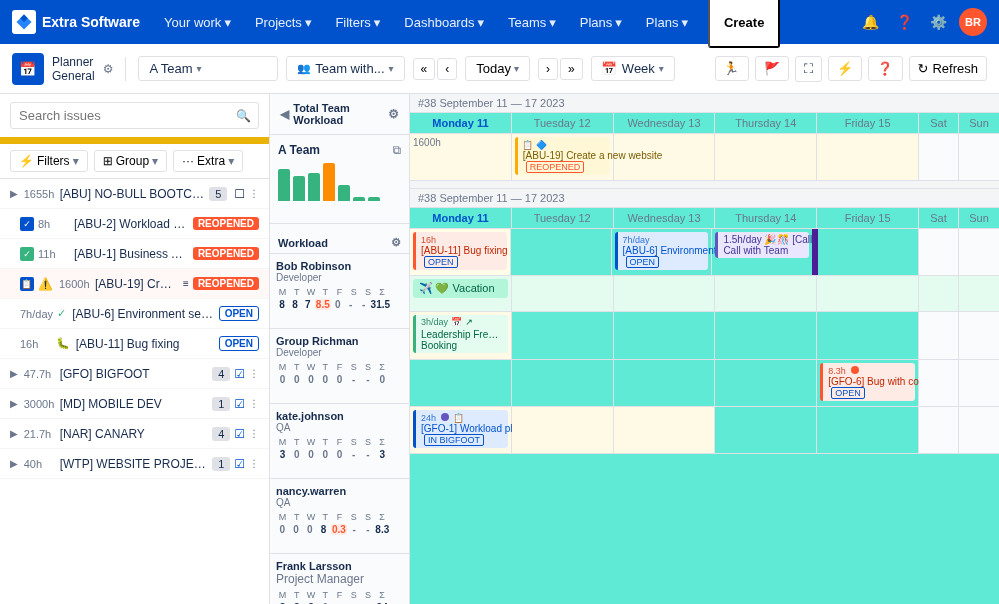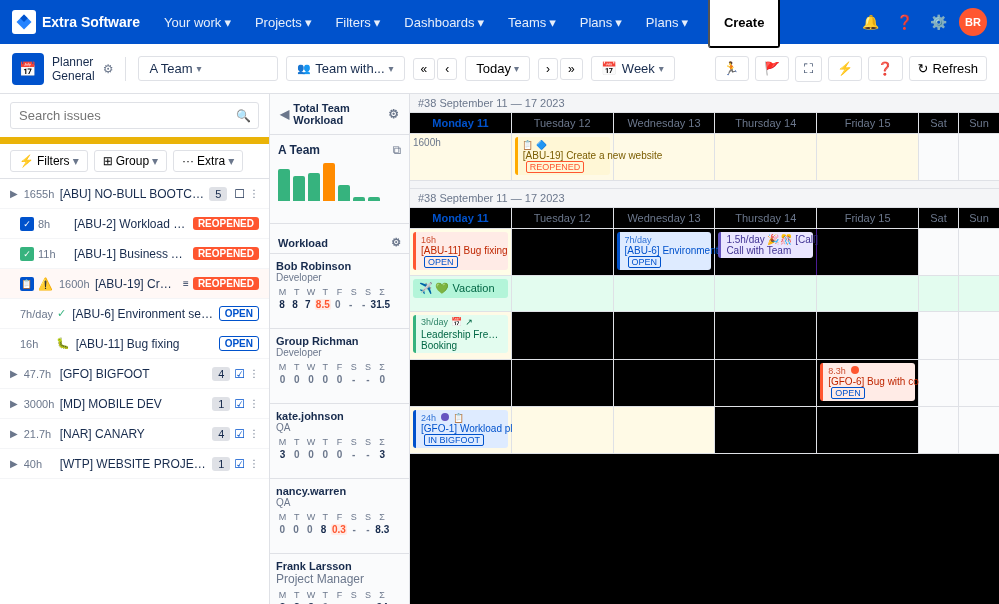--- a/index.html
+++ b/index.html
@@ -68,21 +68,21 @@
     .person-row { margin-bottom: 12px; padding: 6px; }
     .person-days { display: grid; grid-template-columns: repeat(9, 1fr); gap: 1px; margin-top: 4px; font-size: 9px; color: #6b778c; text-align: center; }
     .person-days-values { display: grid; grid-template-columns: repeat(9, 1fr); gap: 1px; margin-top: 2px; font-size: 10px; text-align: center; }
     .day-val { font-weight: 600; }
     .day-val-normal { color: #172b4d; }
     .day-val-high { color: #ff5630; background: #ffebe6; border-radius: 2px; padding: 0 1px; }
     .day-val-zero { color: #6b778c; }
     .day-val-dash { color: #6b778c; }
 
     
-    .calendar-panel { flex: 1; overflow-x: auto; overflow-y: auto; background: #000000; }
+    .calendar-panel { flex: 1; overflow-x: auto; overflow-y: auto; background: #5eead4; }
     .cal-event { border-radius: 3px; padding: 2px 5px; font-size: 10px; margin-bottom: 2px; cursor: pointer; }
     .event-blue { background: #deebff; color: #0052cc; border-left: 3px solid #0052cc; }
     .event-green { background: #e3fcef; color: #006644; border-left: 3px solid #36b37e; }
     .event-red { background: #ffebe6; color: #bf2600; border-left: 3px solid #ff5630; }
     .event-purple { background: #eae6ff; color: #403294; border-left: 3px solid #6554c0; }
     .event-yellow { background: #fff7d6; color: #7a5c00; border-left: 3px solid #ffab00; }
     .event-label { font-size: 10px; font-weight: 500; overflow: hidden; text-overflow: ellipsis; white-space: nowrap; }
     .event-hours { font-size: 9px; opacity: 0.8; }
     .status-tag { font-size: 9px; border: 1px solid; border-radius: 2px; padding: 0 3px; display: inline-block; margin-left: 3px; }
     .reopened-tag { color: #ff5630; border-color: #ff5630; }
@@ -520,21 +520,21 @@
           </div>
         </div>
         <div style="flex:1; min-width:80px; border-right:1px solid #dfe1e6; padding:3px;"></div>
         <div style="flex:1; min-width:80px; border-right:1px solid #dfe1e6; padding:3px;">
           <div class="cal-event event-blue">
             <span class="event-hours">7h/day</span>
             <span class="event-label"> [ABU-6] Environment setup</span>
             <span class="status-tag open-tag">OPEN</span>
           </div>
         </div>
-        <div style="flex:1; min-width:80px; border-right:1px solid #4c1d95; padding:3px;">
+        <div style="flex:1; min-width:80px; border-right:6px solid #4c1d95; padding:3px;">
           <div class="cal-event event-purple">
             <span class="event-label">1.5h/day 🎉🎊 [Call]</span>
             <div class="event-label">Call with Team</div>
           </div>
         </div>
         <div style="flex:1; min-width:80px; border-right:1px solid #dfe1e6; padding:3px;"></div>
         <div style="width:40px; border-right:1px solid #dfe1e6; padding:3px; background:#fafbfc;"></div>
         <div style="width:40px; padding:3px; background:#fafbfc;"></div>
       </div>
 

